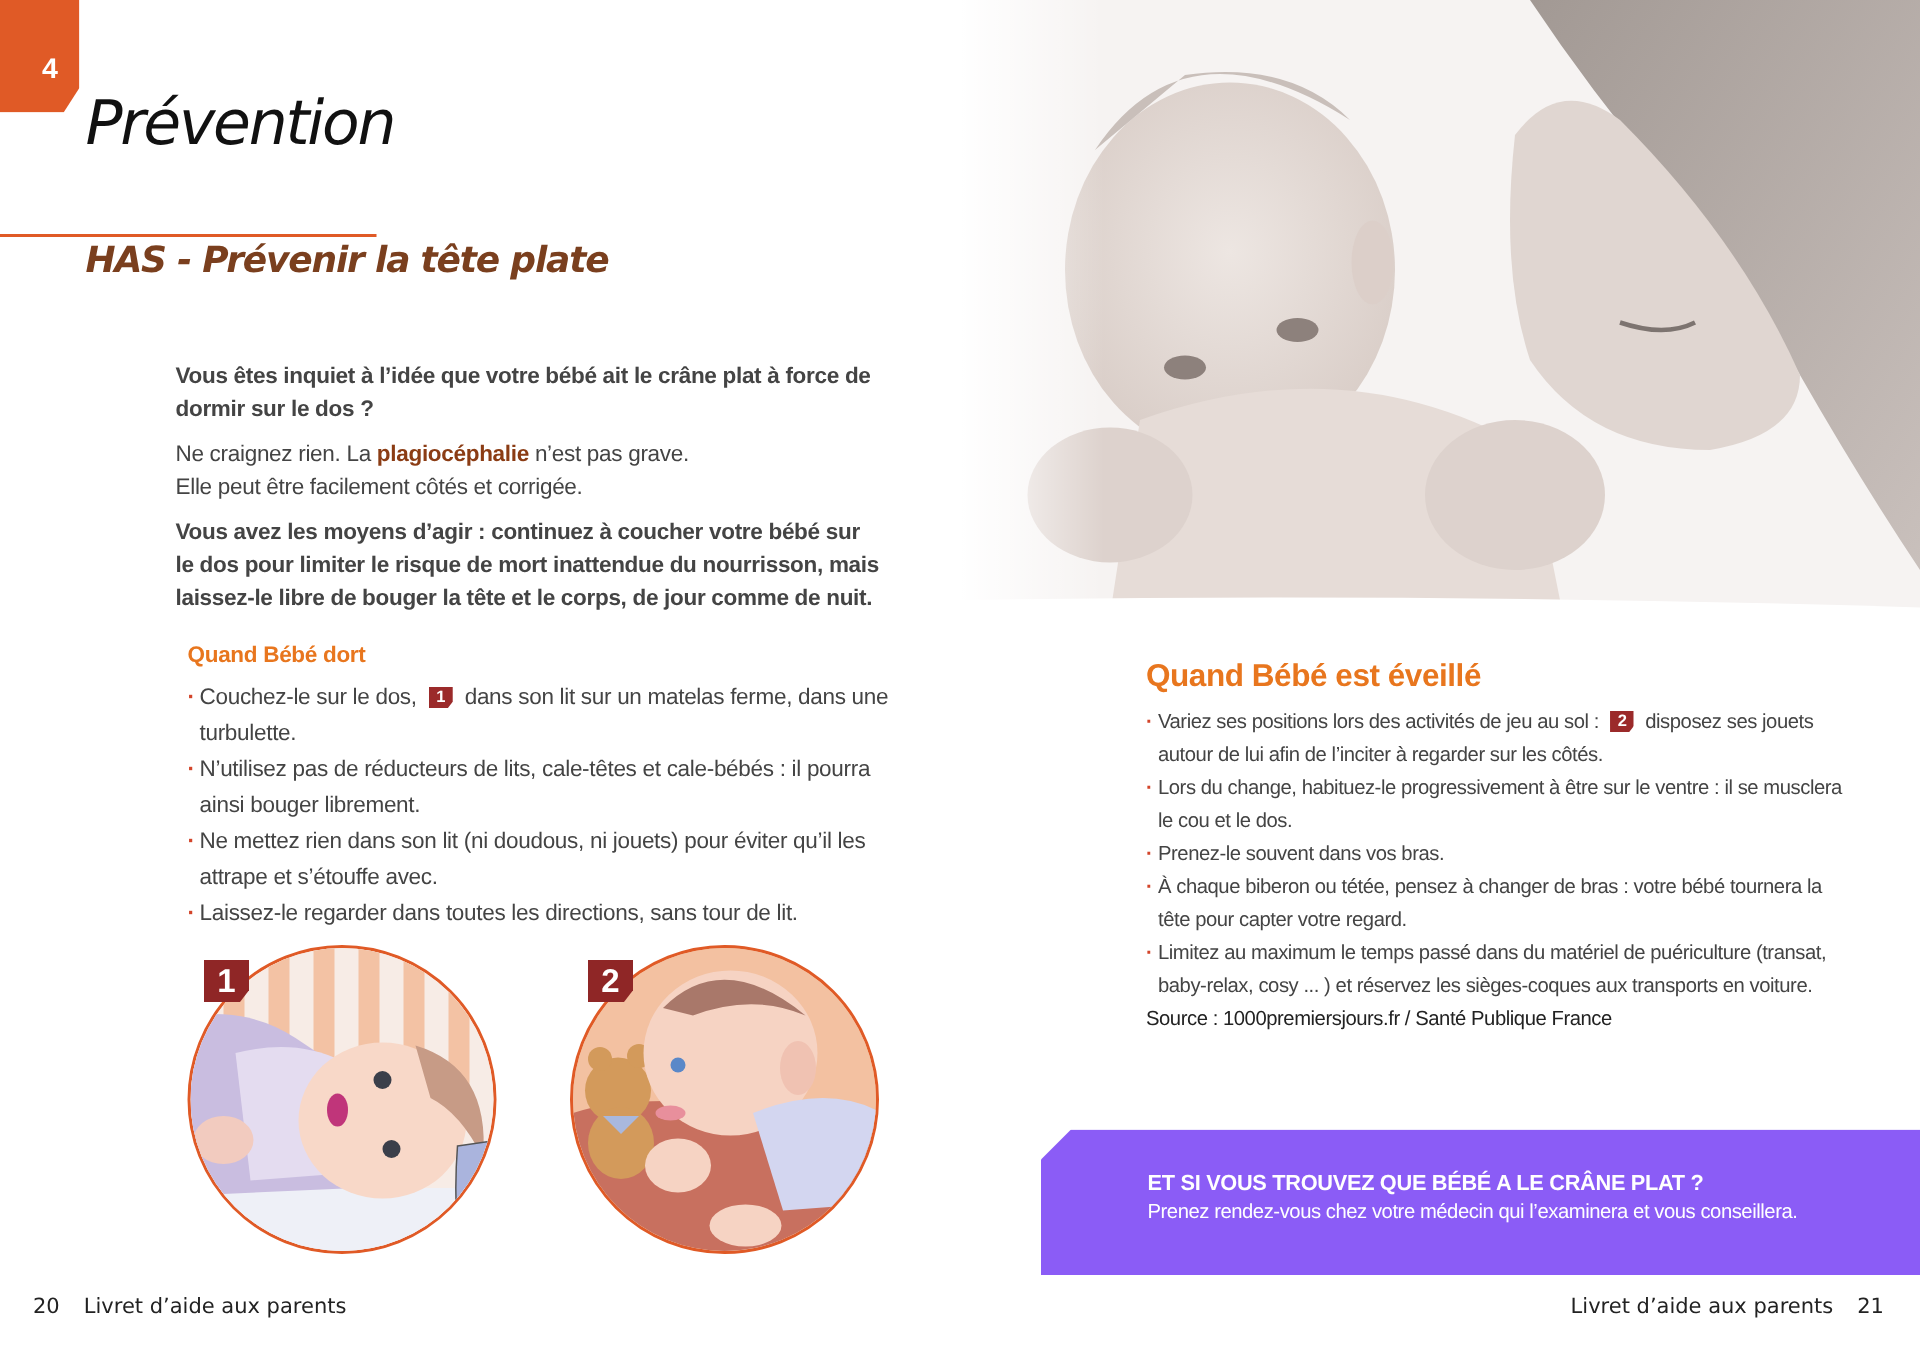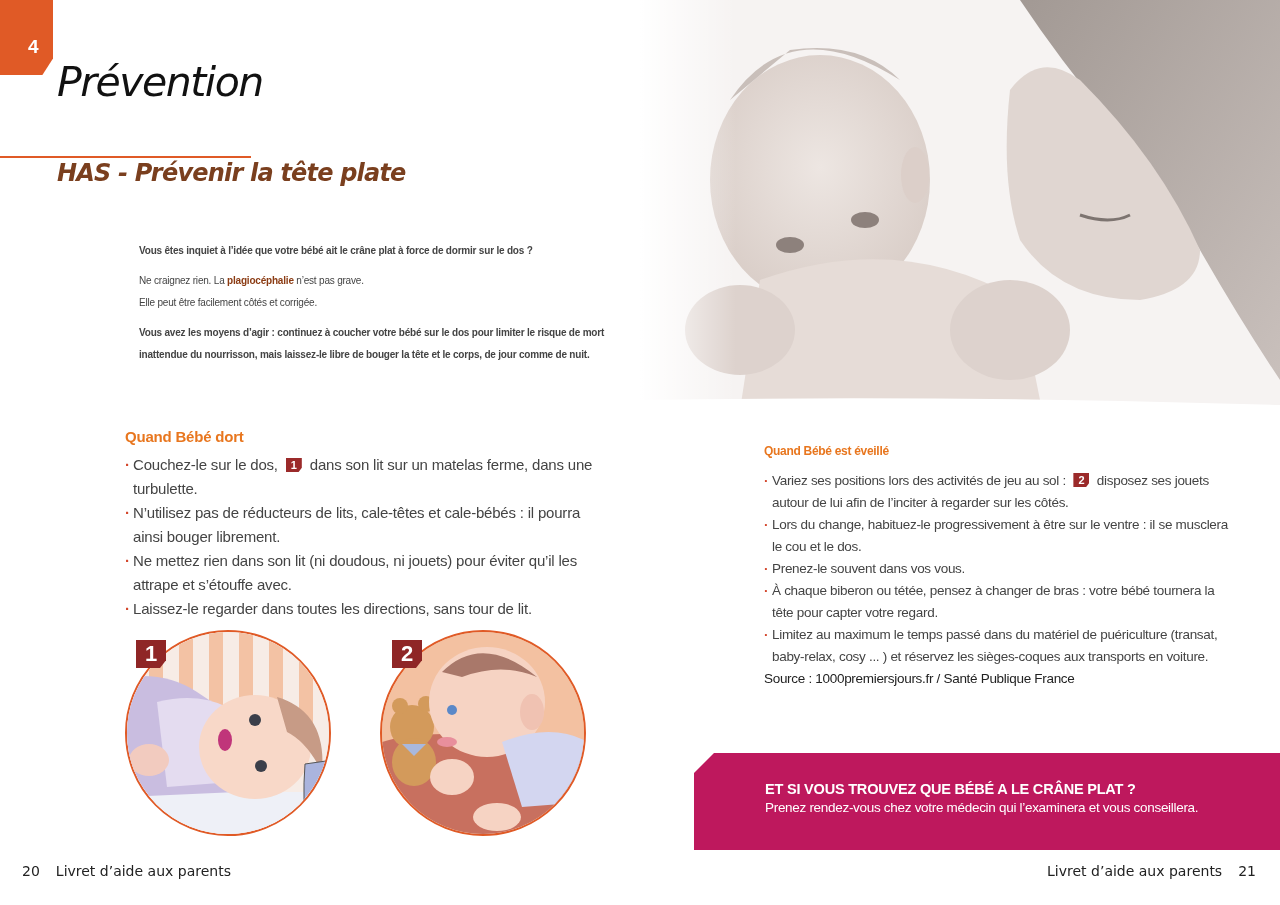--- a/index.html
+++ b/index.html
@@ -23,21 +23,21 @@
     font-size: 41px; line-height: 44px; color: #111; letter-spacing: -1.5px; text-align: right;
   }
   .title-rule {
     position: absolute; left: 0; top: 156px; width: 251px; height: 2px; background: #e05a26;
   }
   .subtitle {
     position: absolute; left: 57px; top: 159px; font-style: italic;
     font-family: "DejaVu Sans", sans-serif; font-size: 24px; color: #7a3f1e; letter-spacing: -0.8px;
   }
 
-  .intro { position: absolute; left: 139px; top: 240px; width: 470px; font-size: 10px; line-height: 22px; color: #444; letter-spacing: -0.2px; }
+  .intro { position: absolute; left: 117px; top: 240px; width: 470px; font-size: 15px; line-height: 22px; color: #444; letter-spacing: -0.2px; }
   .intro p { margin-bottom: 8px; }
   .intro .bold { font-weight: bold; }
   .intro .accent { color: #8b3c14; font-weight: bold; }
 
   .section-title { color: #e8761e; font-weight: bold; font-size: 15px; }
   .bullets { list-style: none; }
   .bullets li { position: relative; padding-left: 8px; }
   .bullets li::before { content: "·"; position: absolute; left: 0; top: 0; color: #d3452a; font-weight: bold; }
 
   .left-section { position: absolute; left: 125px; top: 425px; width: 470px; font-size: 15px; line-height: 24px; color: #444; letter-spacing: -0.2px; }
@@ -57,25 +57,25 @@
     position: absolute; width: 30px; height: 28px; background: #8f2626; color: #fff;
     font-weight: bold; font-size: 22px; line-height: 28px; text-align: center;
     clip-path: polygon(0 0, 100% 0, 100% 72%, 80% 100%, 0 100%);
   }
   .badge-1 { left: 136px; top: 640px; }
   .badge-2 { left: 392px; top: 640px; }
 
   .photo { position: absolute; left: 640px; top: 0; width: 640px; height: 430px; }
 
   .right-section { position: absolute; left: 764px; top: 440px; width: 470px; font-size: 13.5px; line-height: 22px; color: #444; letter-spacing: -0.3px; }
-  .right-section .section-title { margin-bottom: 8px; font-size: 12px; }
+  .right-section .section-title { margin-bottom: 8px; font-size: 21px; }
   .source { color: #222; font-size: 13.5px; }
 
   .callout {
-    position: absolute; left: 694px; top: 753px; width: 586px; height: 97px; background: #be185d;
+    position: absolute; left: 694px; top: 753px; width: 586px; height: 97px; background: #8b5cf6;
     clip-path: polygon(20px 0, 100% 0, 100% 100%, 0 100%, 0 20px);
     color: #fff; padding: 28px 0 0 71px;
   }
   .callout .c-title { font-weight: bold; font-size: 14.5px; letter-spacing: -0.2px; }
   .callout .c-text { font-size: 13.5px; margin-top: 3px; letter-spacing: -0.3px; }
 
   .footer { position: absolute; top: 863px; font-family: "DejaVu Sans", sans-serif; font-size: 14px; color: #222; }
   .footer-left { left: 22px; }
   .footer-right { right: 24px; }
   .footer .num { margin: 0 8px; }
@@ -203,21 +203,21 @@
 
 <div class="right-section">
   <div class="section-title">Quand Bébé est éveillé</div>
   <ul class="bullets">
     <li>
       <span>Variez ses positions lors des activités de jeu au sol :</span>
       <span class="badge-inline">2</span>
       <span>disposez ses jouets autour de lui afin de l’inciter à regarder sur les côtés.</span>
     </li>
     <li>Lors du change, habituez-le progressivement à être sur le ventre : il se musclera le cou et le dos.</li>
-    <li>Prenez-le souvent dans vos vous.</li>
+    <li>Prenez-le souvent dans vos bras.</li>
     <li>À chaque biberon ou tétée, pensez à changer de bras : votre bébé tournera la tête pour capter votre regard.</li>
     <li>Limitez au maximum le temps passé dans du matériel de puériculture (transat, baby-relax, cosy ... ) et réservez les sièges-coques aux transports en voiture.</li>
   </ul>
   <p class="source">Source : 1000premiersjours.fr / Santé Publique France</p>
 </div>
 
 <div class="callout">
   <div class="c-title">ET SI VOUS TROUVEZ QUE BÉBÉ A LE CRÂNE PLAT ?</div>
   <div class="c-text">Prenez rendez-vous chez votre médecin qui l’examinera et vous conseillera.</div>
 </div>

